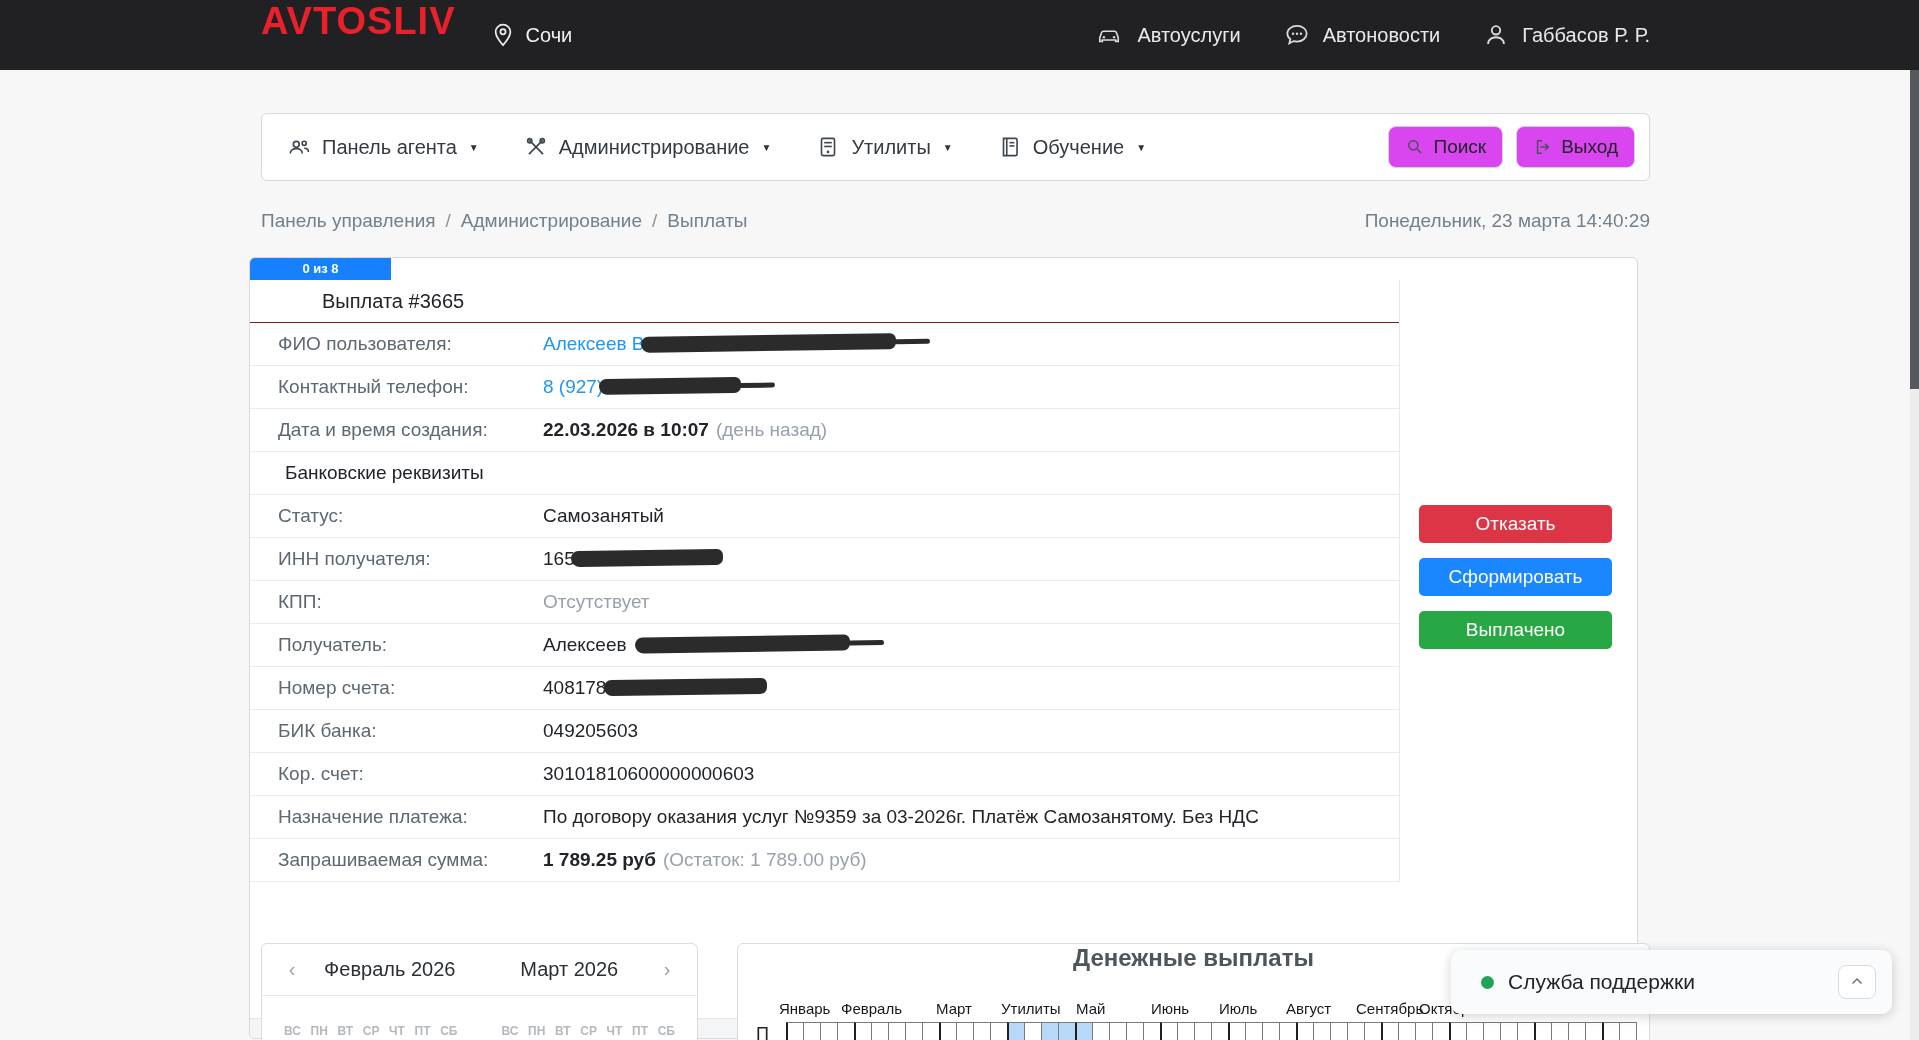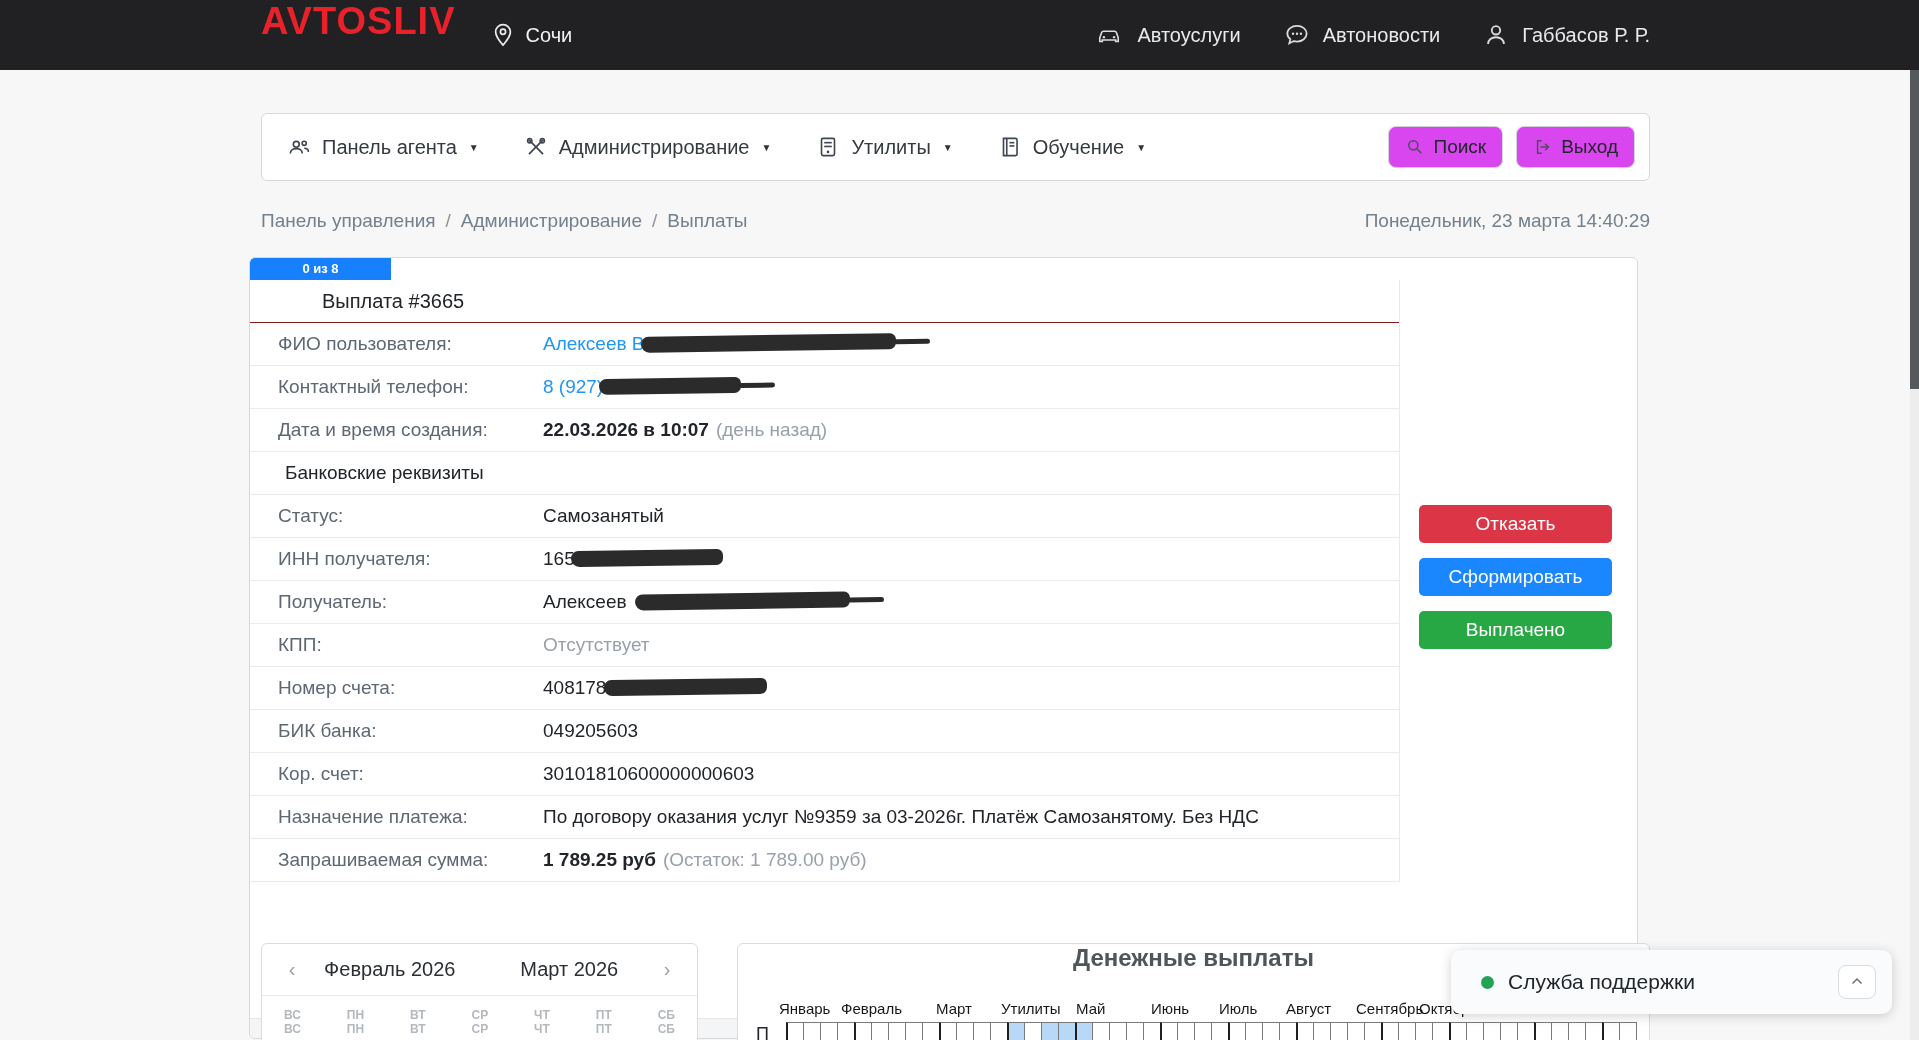--- a/index.html
+++ b/index.html
@@ -58,21 +58,21 @@
     cursor:pointer;font-family:inherit;}
   .btn-reject{background:#dc3545;}
   .btn-generate{background:#1a86ff;}
   .btn-paid{background:#28a745;}
   
   .calcard{position:absolute;left:261px;top:943px;width:437px;height:160px;background:#fff;
     border:1px solid #dcdcdc;border-radius:6px;z-index:5;}
   .cal-head{height:52px;display:flex;align-items:center;border-bottom:1px solid #e9e9e9;padding:0 22px;}
   .cal-arrow{color:#9aa0a6;font-size:20px;cursor:pointer;width:16px;text-align:center;}
   .cal-title{flex:1;text-align:center;font-size:20px;color:#2b2f33;}
-  .cal-weekdays{display:flex;margin-top:12px;flex-direction:column;}
+  .cal-weekdays{display:flex;margin-top:28px;}
   .wd-group{flex:1;display:flex;justify-content:space-between;padding:0 22px;}
   .wd{color:#b4b9be;font-size:12px;font-weight:bold;}
   
   .chartcard{position:absolute;left:737px;top:943px;width:913px;height:160px;background:#fff;
     border:1px solid #dcdcdc;border-radius:6px;z-index:5;}
   .chart-title{position:absolute;left:0;right:0;top:0;text-align:center;font-size:24px;
     font-weight:bold;color:#4e555b;}
   .month-lbl{position:absolute;top:56px;font-size:15px;color:#16181b;white-space:nowrap;}
   .row-lbl{position:absolute;left:18px;top:80px;font-size:18px;color:#212529;}
   .hm-row{position:absolute;left:49px;top:78px;display:flex;}
@@ -258,28 +258,28 @@
       <span class="val">Самозанятый</span>
     </div>
 
     <div class="trow">
       <span class="lbl">ИНН получателя:</span>
       <span class="val">1652</span>
       <span class="redact" style="width:152px;margin-left:-14px;"></span>
     </div>
 
     <div class="trow">
+      <span class="lbl">КПП:</span>
+      <span class="val muted">Отсутствует</span>
+    </div>
+
+    <div class="trow">
       <span class="lbl">Получатель:</span>
       <span class="val">Алексеев</span>
       <span class="redact tail" style="width:215px;margin-left:8px;"></span>
-    </div>
-
-    <div class="trow">
-      <span class="lbl">КПП:</span>
-      <span class="val muted">Отсутствует</span>
     </div>
 
     <div class="trow">
       <span class="lbl">Номер счета:</span>
       <span class="val">408178</span>
       <span class="redact" style="width:163px;margin-left:-2px;"></span>
     </div>
 
     <div class="trow">
       <span class="lbl">БИК банка:</span>

